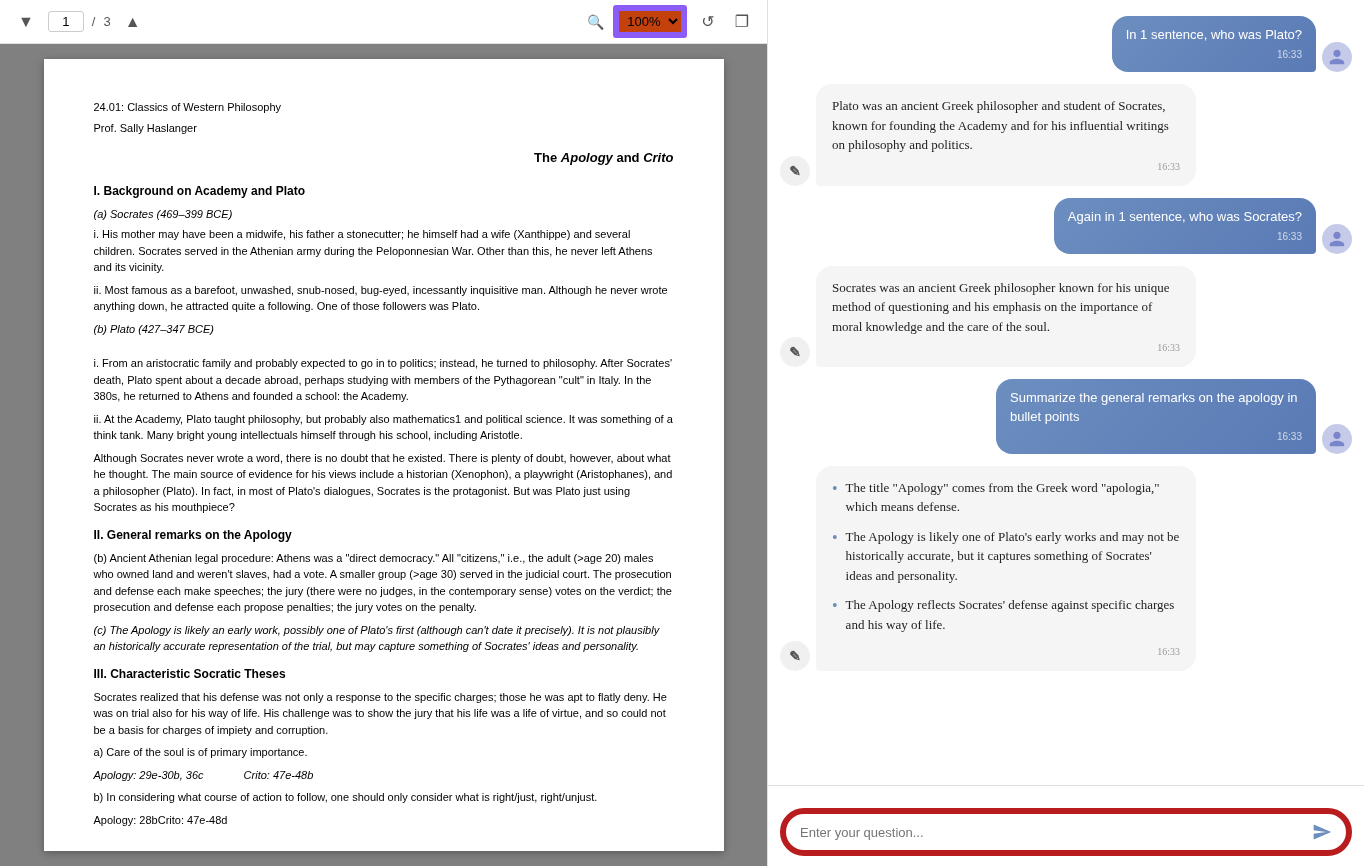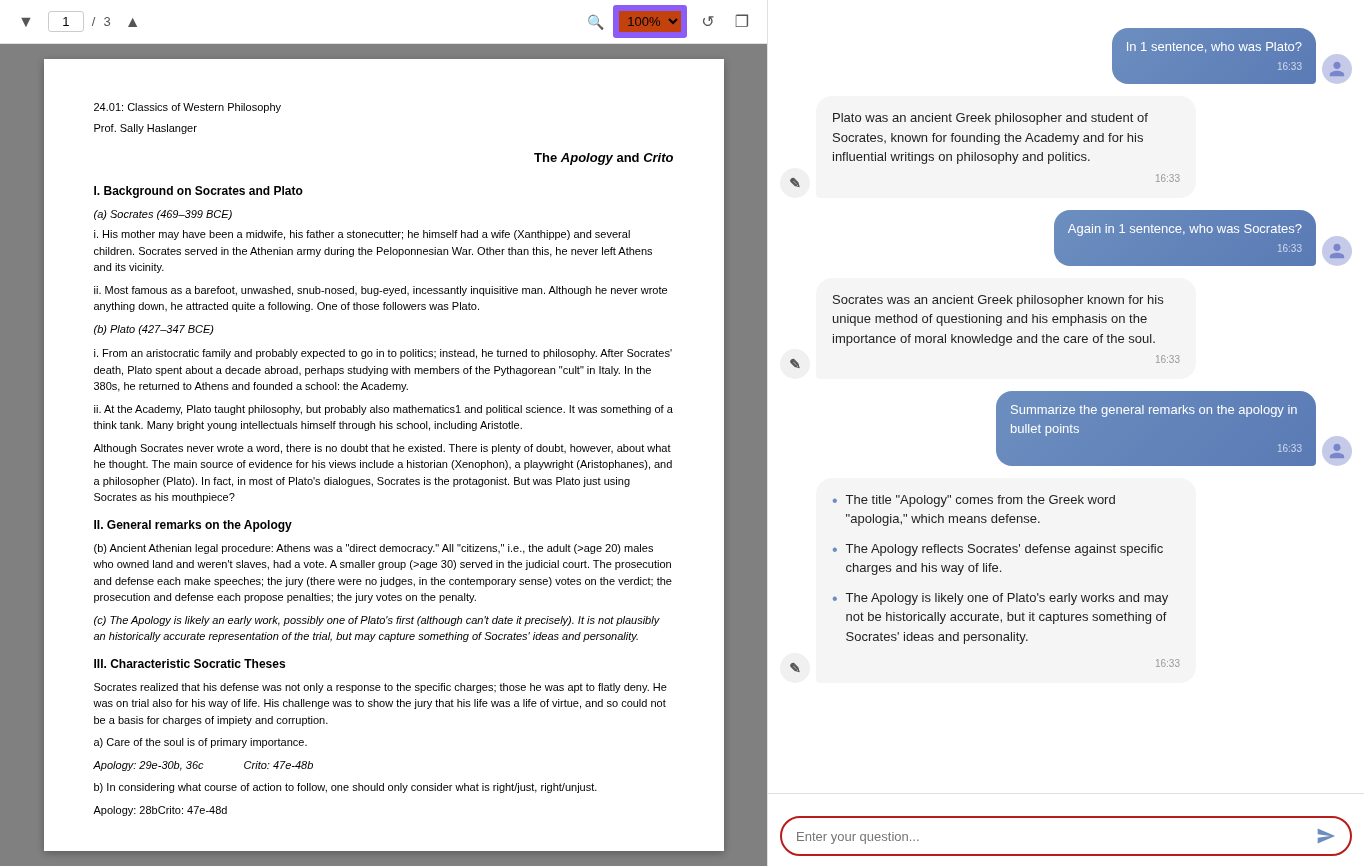--- a/index.html
+++ b/index.html
@@ -118,21 +118,21 @@
     .chat-panel {
       flex: 1;
       display: flex;
       flex-direction: column;
       background: #fff;
     }
 
     .chat-messages {
       flex: 1;
       overflow-y: auto;
-      padding: 28px 12px;
+      padding: 16px 12px;
       display: flex;
       flex-direction: column;
       gap: 12px;
     }
 
     
     .msg-user {
       display: flex;
       justify-content: flex-end;
       align-items: flex-end;
@@ -182,20 +182,21 @@
     }
 
     .msg-ai .bubble {
       background: #f5f5f5;
       color: #222;
       border-radius: 16px 16px 16px 4px;
       padding: 12px 16px;
       max-width: 380px;
       font-size: 13px;
       line-height: 1.5;
+      font-family: Liberation Serif, serif;
     }
 
     .msg-ai .timestamp {
       font-size: 10px;
       color: #999;
       text-align: right;
       margin-top: 4px;
     }
 
     .ai-logo {
@@ -237,21 +238,21 @@
     
     .chat-input-area {
       padding: 10px 12px;
       border-top: 1px solid #e0e0e0;
       background: #fff;
     }
 
     .chat-input-container {
       display: flex;
       align-items: center;
-      border: 2px solid #b91c1c;
+      border: 6px solid #b91c1c;
       border-radius: 24px;
       padding: 8px 14px;
       background: #fff;
       margin-top: 12px;
     }
 
     .chat-input {
       flex: 1;
       border: none;
       outline: none;
@@ -303,25 +304,25 @@
   <div class="pdf-content">
     <div class="pdf-page">
       <div class="course-info">24.01: Classics of Western Philosophy</div>
       <div class="course-info">Prof. Sally Haslanger</div>
 
       <div class="doc-title">
         <strong>The <i>Apology</i> and <i>Crito</i></strong>
       </div>
 
       <div class="section">
-        <div class="section-title">I.  Background on Socrates and Plato</div>
+        <div class="section-title">I.  Background on Academy and Plato</div>
         <div style="font-style:italic;margin-bottom:4px;">(a) Socrates (469–399 BCE)</div>
         <p>i. His mother may have been a midwife, his father a stonecutter; he himself had a wife (Xanthippe) and several children. Socrates served in the Athenian army during the Peloponnesian War. Other than this, he never left Athens and its vicinity.</p>
         <p>ii. Most famous as a barefoot, unwashed, snub-nosed, bug-eyed, incessantly inquisitive man. Although he never wrote anything down, he attracted quite a following. One of those followers was Plato.</p>
-        <div style="font-style:italic;margin-bottom:8px;">(b) Plato (427–347 BCE)</div>
+        <div style="font-style:italic;margin-bottom:18px;">(b) Plato (427–347 BCE)</div>
         <p>i. From an aristocratic family and probably expected to go in to politics; instead, he turned to philosophy. After Socrates' death, Plato spent about a decade abroad, perhaps studying with members of the Pythagorean "cult" in Italy. In the 380s, he returned to Athens and founded a school: the Academy.</p>
         <p>ii. At the Academy, Plato taught philosophy, but probably also mathematics1 and political science. It was something of a think tank. Many bright young intellectuals himself through his school, including Aristotle.</p>
         <p>Although Socrates never wrote a word, there is no doubt that he existed.  There is plenty of doubt, however, about what he thought.  The main source of evidence for his views include a historian (Xenophon), a playwright (Aristophanes), and a philosopher (Plato).  In fact, in most of Plato's dialogues, Socrates is the protagonist.  But was Plato just using Socrates as his mouthpiece?</p>
       </div>
 
       <div class="section">
         <div class="section-title">II.  General remarks on the Apology</div>
         <p>(b) Ancient Athenian legal procedure:  Athens was a "direct democracy."  All "citizens," i.e., the adult (&gt;age 20) males who owned land and weren't slaves, had a vote.  A smaller group (&gt;age 30) served in the judicial court. The prosecution and defense each make speeches; the jury (there were no judges, in the contemporary sense) votes on the verdict; the prosecution and defense each propose penalties; the jury votes on the penalty.</p>
         <p><span style="font-style:italic;">(c) The </span><span style="font-style:italic;">Apology</span><span style="font-style:italic;"> is likely an early work, possibly one of Plato's first (although can't date it precisely).  It is not plausibly an historically accurate representation of the trial, but may capture something of Socrates' ideas and personality.</span></p>
       </div>
@@ -397,22 +398,22 @@
           <path d="M12 12c2.7 0 4.8-2.1 4.8-4.8S14.7 2.4 12 2.4 7.2 4.5 7.2 7.2 9.3 12 12 12zm0 2.4c-3.2 0-9.6 1.6-9.6 4.8v2.4h19.2v-2.4c0-3.2-6.4-4.8-9.6-4.8z"></path>
         </svg>
       </div>
     </div>
 
     <div class="msg-ai">
       <div class="ai-logo">✎</div>
       <div class="bubble">
         <ul>
           <li>The title "Apology" comes from the Greek word "apologia," which means defense.</li>
+          <li>The Apology is likely one of Plato's early works and may not be historically accurate, but it captures something of Socrates' ideas and personality.</li>
           <li>The Apology reflects Socrates' defense against specific charges and his way of life.</li>
-          <li>The Apology is likely one of Plato's early works and may not be historically accurate, but it captures something of Socrates' ideas and personality.</li>
         </ul>
         <div class="timestamp">16:33</div>
       </div>
     </div>
 
   </div>
 
   <div class="chat-input-area">
     <div class="chat-input-container">
       <input class="chat-input" type="text" placeholder="Enter your question..." style="">

